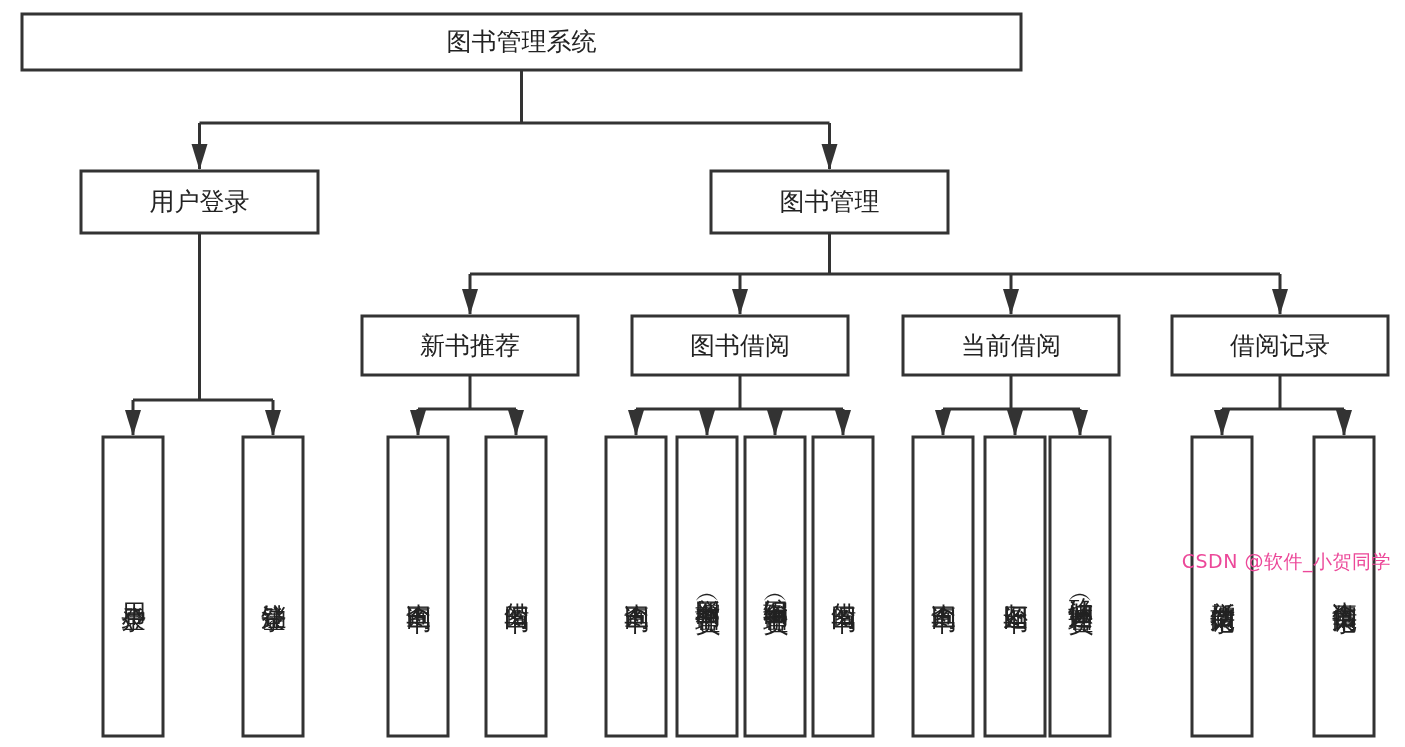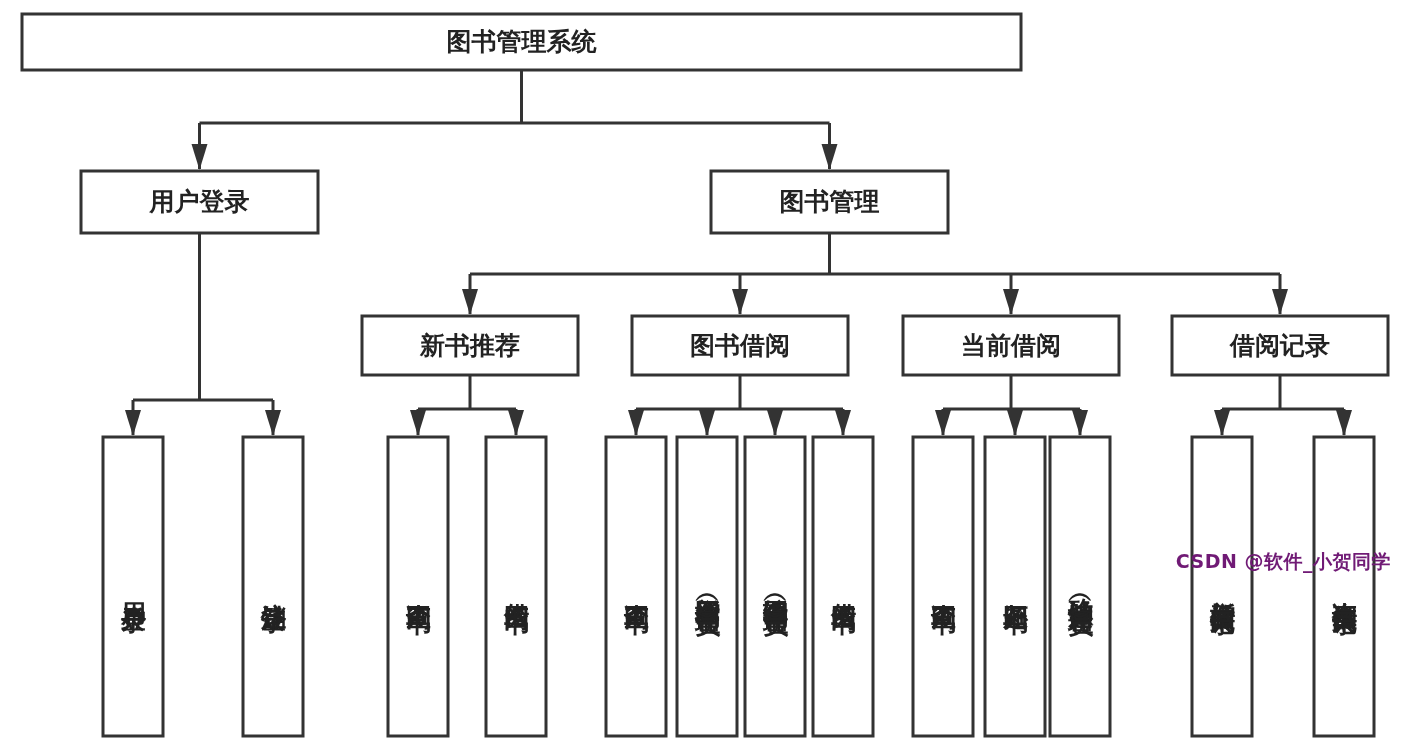--- a/index.html
+++ b/index.html
@@ -12,21 +12,20 @@
     width: 1405px;
     height: 747px;
     font-family: "DejaVu Sans", "Liberation Sans", sans-serif;
     overflow: hidden;
   }
   #diagram-root {
     position: relative;
     width: 1405px;
     height: 581px;
     background: #ffffff;
-    font-weight: bold;
   }
   svg.diagram-canvas {
     position: absolute;
     left: 0;
     top: 0;
     width: 1405px;
     height: 747px;
     display: block;
   }
   .node-rect {
@@ -68,21 +67,21 @@
     letter-spacing: 2px;
     color: #222222;
     white-space: nowrap;
   }
   .watermark {
     position: absolute;
     right: 14px;
     bottom: 6px;
     font-family: "DejaVu Sans", "Liberation Sans", sans-serif;
     font-size: 19px;
-    color: #701a75;
+    color: #ec4899;
     letter-spacing: 0.5px;
     white-space: nowrap;
   }
 </style>
 </head>
 <body>
 
 <div id="diagram-root">
 
   <svg class="diagram-canvas" viewBox="0 0 1405 747">

